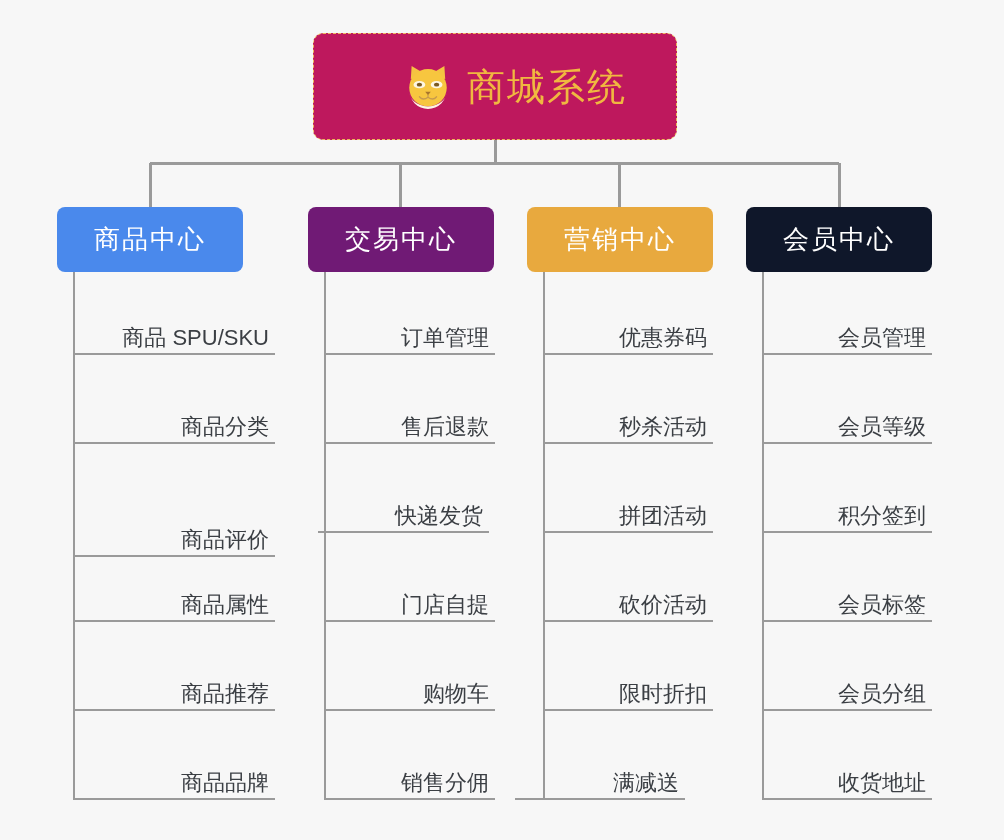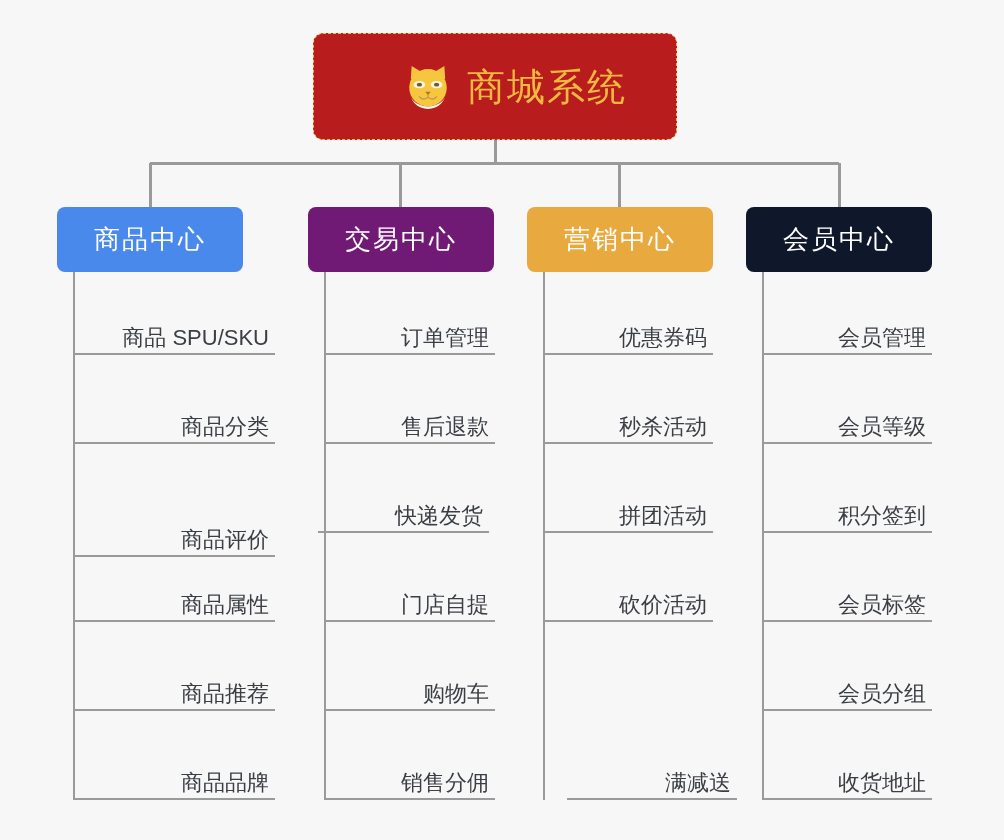--- a/index.html
+++ b/index.html
@@ -34,21 +34,21 @@
   }
 
   
   .root-node {
     position: absolute;
     left: 313px;
     top: 33px;
     width: 364px;
     height: 107px;
     box-sizing: border-box;
-    background: #b91c1c;
+    background: #be185d;
     border: 1px dashed #edb85a;
     border-radius: 10px;
     display: flex;
     align-items: center;
     justify-content: center;
     gap: 14px;
     padding-left: 40px;
   }
   .root-title {
     font-size: 38px;
@@ -202,21 +202,24 @@
     </div>
     <div class="leaf" style="left: 543px; width: 170px; top: 398px;">
       <span class="leaf-label">秒杀活动</span>
     </div>
     <div class="leaf" style="left: 543px; width: 170px; top: 487px;">
       <span class="leaf-label">拼团活动</span>
     </div>
     <div class="leaf" style="left: 543px; width: 170px; top: 576px;">
       <span class="leaf-label">砍价活动</span>
     </div>
-    <div class="leaf" style="left: 567px; width: 170px; top: 754px; padding-left: 36px;">
+    <div class="leaf" style="left: 543px; width: 170px; top: 665px;">
+      <span class="leaf-label">限时折扣</span>
+    </div>
+    <div class="leaf" style="left: 515px; width: 170px; top: 754px; padding-left: 36px;">
       <span class="leaf-label">满减送</span>
     </div>
     <div class="branch" style="left: 746px; width: 186px;">
       <div class="branch-header" style="background: #0f172a; width: 186px;">会员中心</div>
     </div>
     <div class="spine" style="left: 762px; height: 528px;"></div>
     <div class="leaf" style="left: 762px; width: 170px; top: 309px;">
       <span class="leaf-label">会员管理</span>
     </div>
     <div class="leaf" style="left: 762px; width: 170px; top: 398px;">

